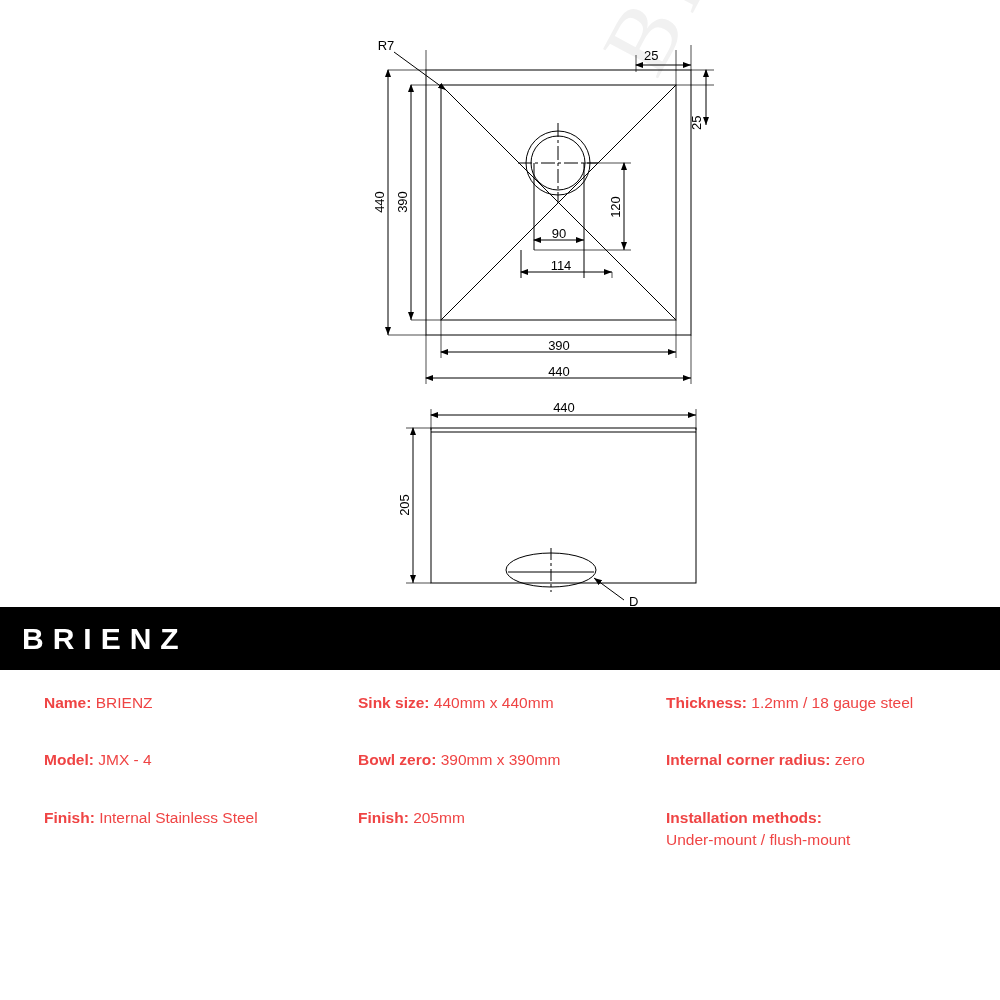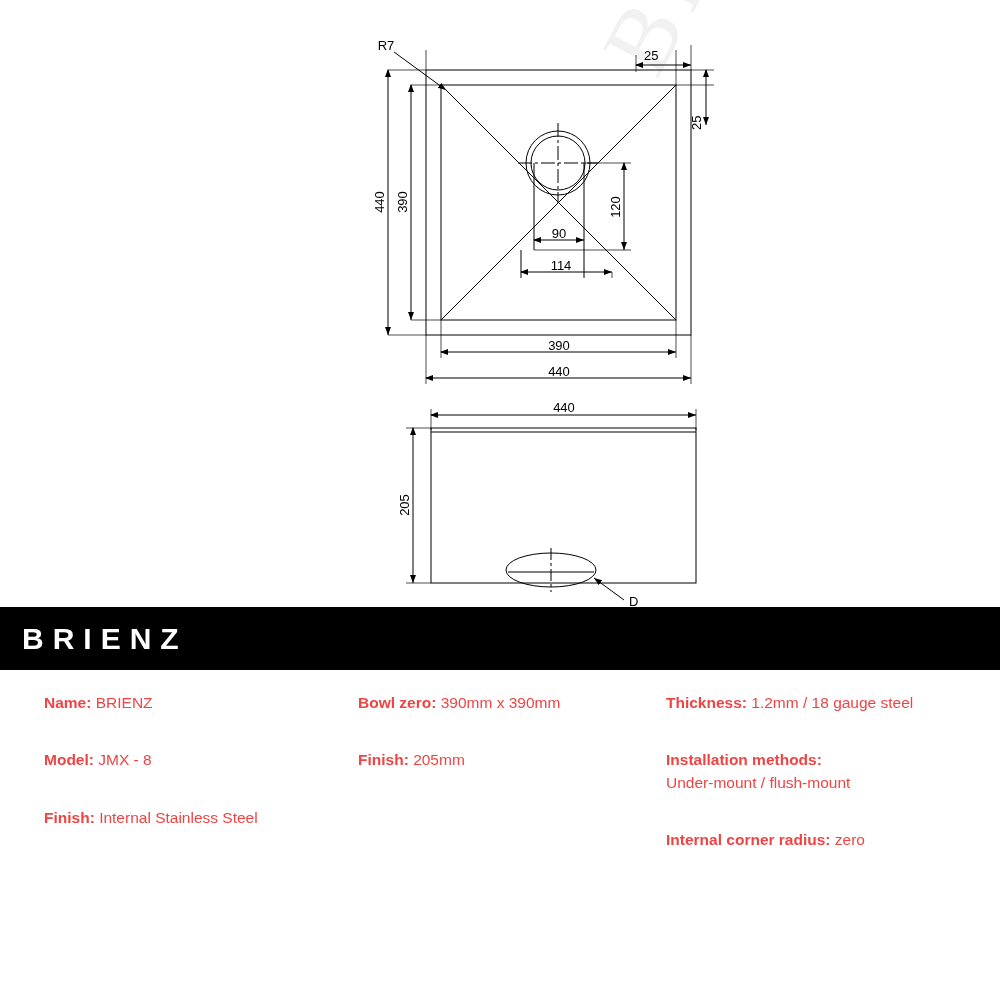--- a/index.html
+++ b/index.html
@@ -230,48 +230,52 @@
 
   <div class="specs">
 
     <div class="spec-col col1">
       <div class="spec-item">
         <span class="k">Name:</span>
         <span class="v">BRIENZ</span>
       </div>
       <div class="spec-item">
         <span class="k">Model:</span>
-        <span class="v">JMX - 8</span>
+        <span class="v">JMX - 4</span>
       </div>
       <div class="spec-item">
         <span class="k">Finish:</span>
         <span class="v">Internal Stainless Steel</span>
       </div>
     </div>
 
     <div class="spec-col col2">
       <div class="spec-item">
+        <span class="k">Sink size:</span>
+        <span class="v">440mm x 440mm</span>
+      </div>
+      <div class="spec-item">
         <span class="k">Bowl zero:</span>
         <span class="v">390mm x 390mm</span>
       </div>
       <div class="spec-item">
         <span class="k">Finish:</span>
         <span class="v">205mm</span>
       </div>
     </div>
 
     <div class="spec-col col3">
       <div class="spec-item">
         <span class="k">Thickness:</span>
         <span class="v">1.2mm / 18 gauge steel</span>
       </div>
       <div class="spec-item">
+        <span class="k">Internal corner radius:</span>
+        <span class="v">zero</span>
+      </div>
+      <div class="spec-item">
         <span class="k">Installation methods:</span>
         <span class="sub">Under-mount / flush-mount</span>
       </div>
-      <div class="spec-item">
-        <span class="k">Internal corner radius:</span>
-        <span class="v">zero</span>
-      </div>
     </div>
 
   </div>
 </div>
 
 </body></html>

